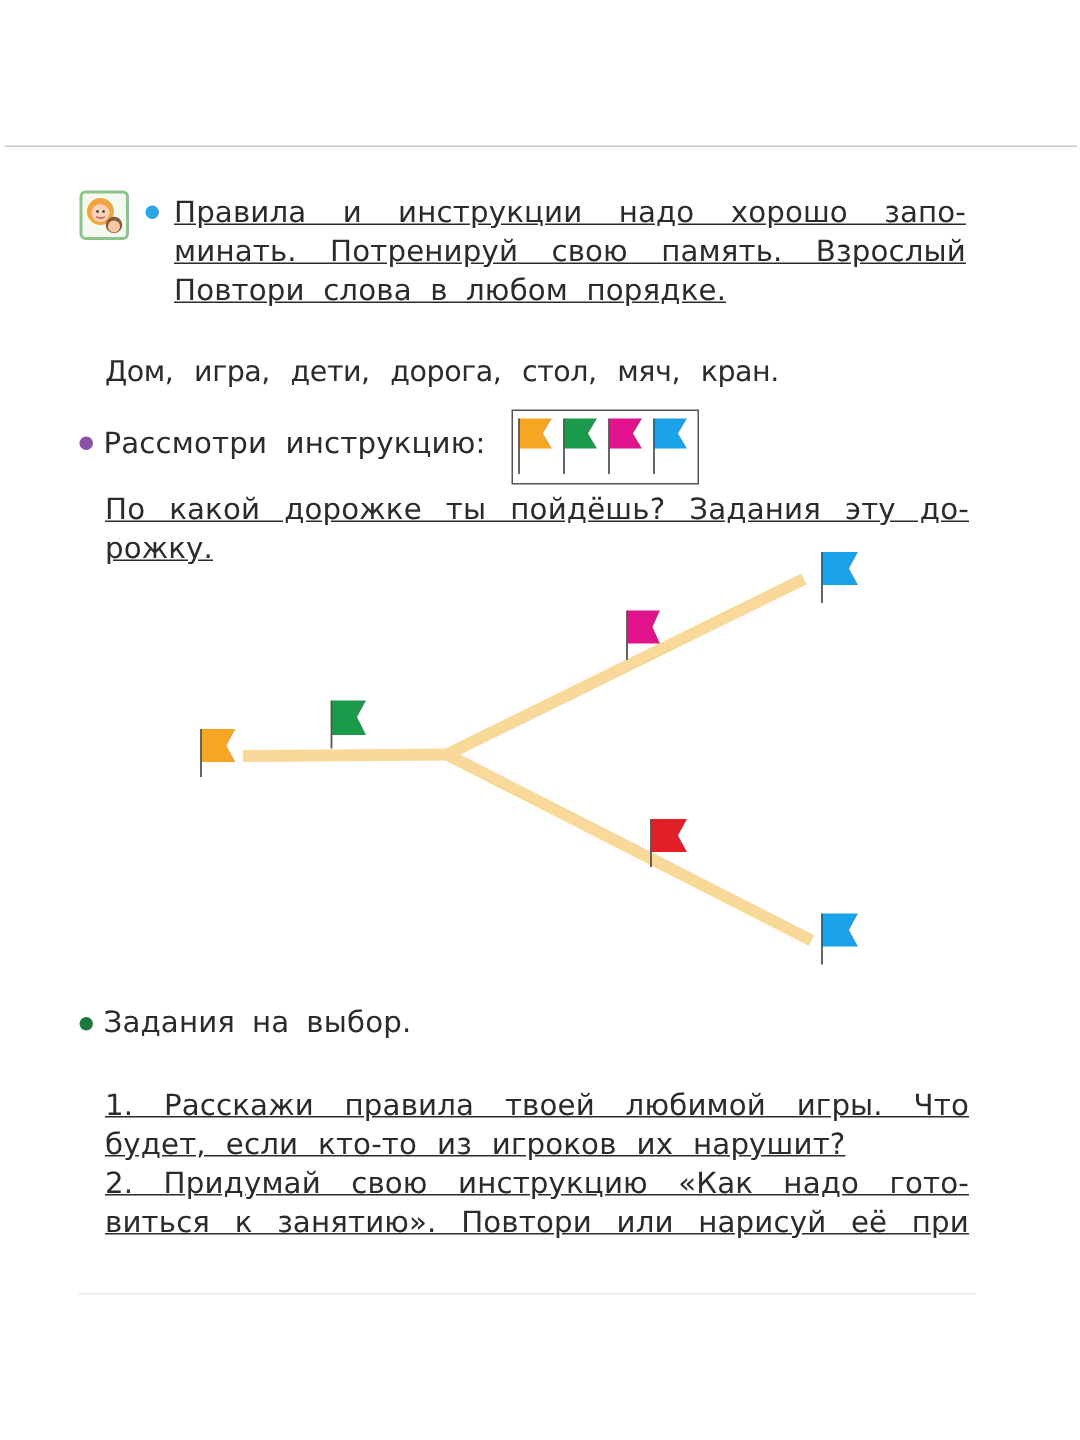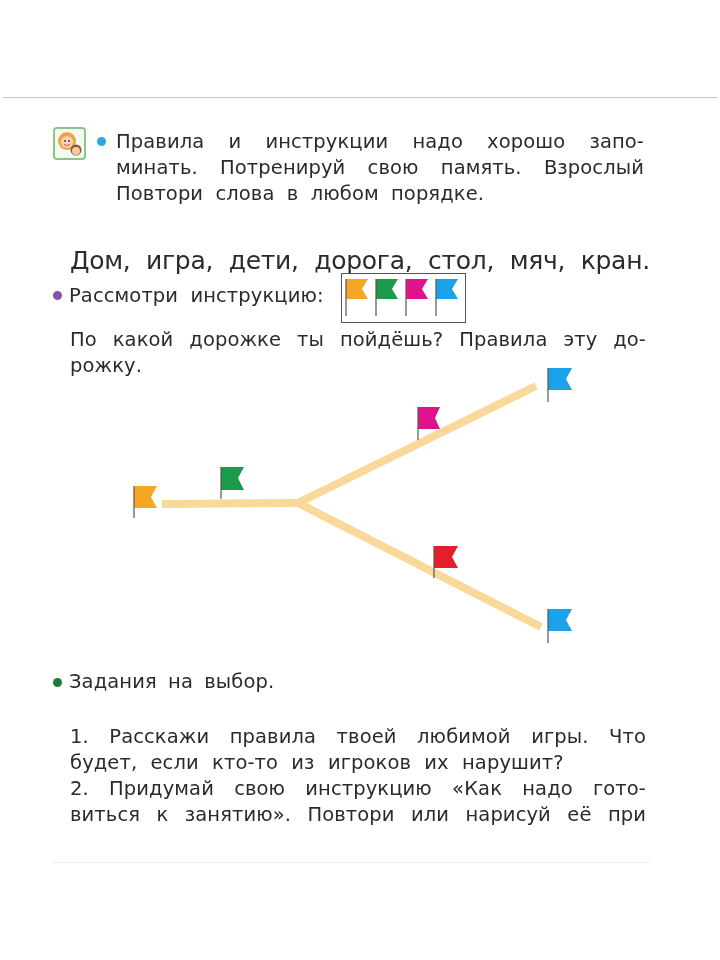--- a/index.html
+++ b/index.html
@@ -7,21 +7,21 @@
          font-family:"DejaVu Sans", sans-serif; color:#2b2b2b; }
   .rule-top { position:absolute; left:3px; top:97px; width:715px; height:1px; background:#c8c8c8; }
   .rule-bottom { position:absolute; left:52px; top:862px; width:598px; height:1px; background:#ececec; }
   .txt { position:absolute; font-size:19.5px; line-height:26px; letter-spacing:0.1px; }
   .justify { text-align:justify; text-align-last:justify; }
   .bullet { position:absolute; width:9px; height:9px; border-radius:50%; }
   .icon-box { position:absolute; left:53px; top:127px; width:33px; height:33px; border:2px solid #8cc48a;
               border-radius:4px; background:#f3faf0; box-sizing:border-box; }
   .instr-box { position:absolute; left:341px; top:273px; width:125px; height:50px; border:1.5px solid #555;
                box-sizing:border-box; background:#fff; }
-  .line { display:block; white-space:nowrap; }
+  .line { display:block; white-space:nowrap;text-decoration:underline; }
   .hand { font-family:"DejaVu Sans", sans-serif; }
 </style>
 </head>
 <body>
 
 <div class="rule-top"></div>
 
 <div class="icon-box">
   <svg width="29" height="29" viewBox="0 0 29 29">
     <circle cx="12" cy="12" r="9" fill="#f0a640"></circle>
@@ -32,21 +32,21 @@
     <circle cx="21" cy="21" r="5.5" fill="#8a5a36"></circle>
     <circle cx="21" cy="22" r="4" fill="#f6c9a5"></circle>
   </svg>
 </div>
 <div class="bullet" style="left:97px; top:137px; background:#29a8e0;"></div>
 <div class="txt justify" style="left:116px; top:129px; width:528px;">
   <span class="line justify">Правила и инструкции надо хорошо запо-</span>
   <span class="line justify">минать. Потренируй свою память. Взрослый</span>
   <span class="line" style="text-align:right; text-align-last:left; word-spacing:6px;">Повтори слова в любом порядке.</span>
 </div>
-<div class="txt hand" style="left:70px; top:248px; font-size:25px; word-spacing:8px; letter-spacing:-0.3px;">Дом, игра, дети, дорога, стол, мяч, кран.</div>
+<div class="txt hand" style="left:70px; top:235px; font-size:19px; word-spacing:8px; letter-spacing:-0.3px;">Дом, игра, дети, дорога, стол, мяч, кран.</div>
 
 <div class="bullet" style="left:53px; top:291px; background:#8a4fa8;"></div>
 <div class="txt" style="left:69px; top:283px; word-spacing:6px;">Рассмотри инструкцию:</div>
 <div class="instr-box">
   <svg width="122" height="47" viewBox="0 0 122 47">
     <g>
       <path d="M4 5 H26 L20 15 L26 25 H4 Z" fill="#f5a623"></path>
         <line x1="4" y1="5" x2="4" y2="42" stroke="#555" stroke-width="1.2"></line>
     </g>
     <g>
@@ -57,21 +57,21 @@
       <path d="M64 5 H86 L80 15 L86 25 H64 Z" fill="#e0138c"></path>
         <line x1="64" y1="5" x2="64" y2="42" stroke="#555" stroke-width="1.2"></line>
     </g>
     <g>
       <path d="M94 5 H116 L110 15 L116 25 H94 Z" fill="#1aa3e8"></path>
         <line x1="94" y1="5" x2="94" y2="42" stroke="#555" stroke-width="1.2"></line>
     </g>
   </svg>
 </div>
 <div class="txt" style="left:70px; top:327px; width:576px;">
-  <span class="line justify">По какой дорожке ты пойдёшь? Правила эту до-</span>
+  <span class="line justify">По какой дорожке ты пойдёшь? Задания эту до-</span>
   <span class="line">рожку.</span>
 </div>
 
 <svg style="position:absolute; left:0; top:0;" width="720" height="960" viewBox="0 0 720 960">
   <g stroke="#f8d99a" stroke-width="8" stroke-linecap="butt" fill="none">
     <line x1="162" y1="504" x2="300" y2="503"></line>
     <line x1="298" y1="503" x2="536" y2="386"></line>
     <line x1="298" y1="503" x2="541" y2="627"></line>
   </g>
   <g>

